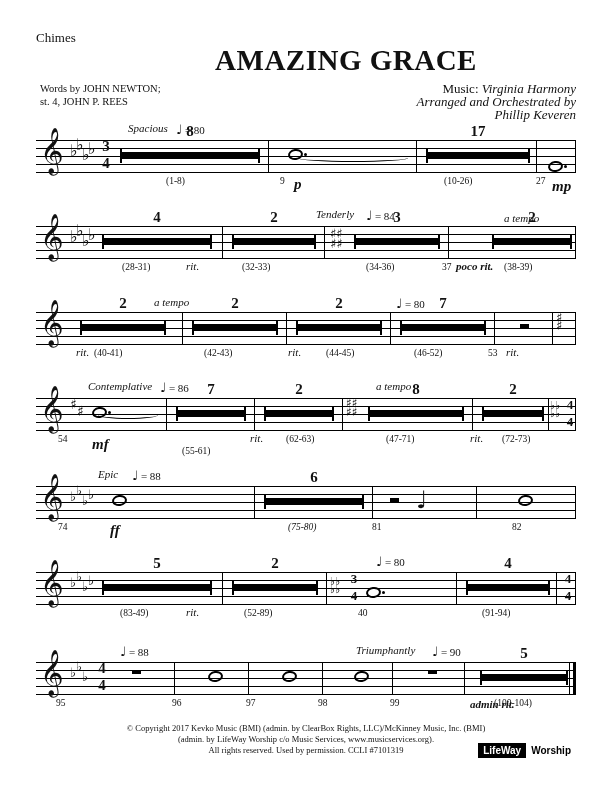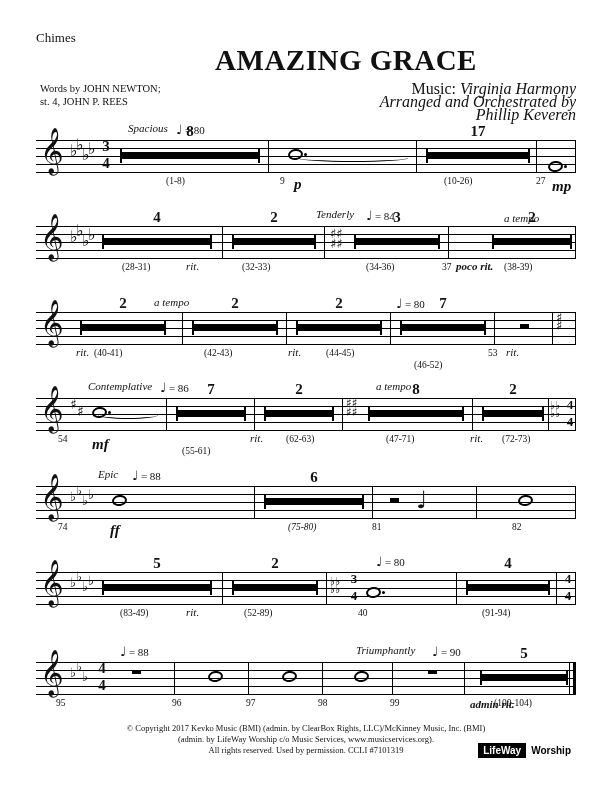--- a/index.html
+++ b/index.html
@@ -24,21 +24,21 @@
     font-size:29px;font-weight:bold;letter-spacing:0.5px;
     font-family:"Liberation Serif",serif;
     padding-left:40px;
   }
   .words{
     position:absolute;left:40px;top:82px;
     font-size:10.5px;line-height:13px;
   }
   .music-credit{
     position:absolute;right:36px;top:82px;
-    text-align:right;font-size:16px;line-height:13px;
+    text-align:right;font-size:13px;line-height:13px;
   }
   .ital{font-style:italic;}
 
   
   .system{position:absolute;left:36px;width:540px;height:44px;}
   .staff{position:absolute;left:0;top:0;width:540px;height:32px;}
   .staff .ln{position:absolute;left:0;width:100%;height:1px;background:#000;}
   .staff .ln:nth-child(1){top:0px;}
   .staff .ln:nth-child(2){top:8px;}
   .staff .ln:nth-child(3){top:16px;}
@@ -266,21 +266,21 @@
     <div class="mmr" style="left:260px;width:86px;"></div>
     <div class="mmrnum" style="left:260px;width:86px;">2</div>
     <div class="rit" style="left:252px;top:34px;">rit.</div>
     <div class="meas" style="left:290px;top:36px;">(44-45)</div>
 
     <div class="bar" style="left:354px;"></div>
 
     <div class="metro" style="left:360px;top:-16px;"><span class="qn">♩</span> <span>= 80</span></div>
     <div class="mmr" style="left:364px;width:86px;"></div>
     <div class="mmrnum" style="left:364px;width:86px;">7</div>
-    <div class="meas" style="left:378px;top:48px;text-align:center;">(46-52)</div>
+    <div class="meas" style="left:378px;top:36px;text-align:center;">(46-52)</div>
 
     <div class="bar" style="left:458px;"></div>
     <div class="hrest" style="left:484px;top:12px;"></div>
     <div class="measb" style="left:452px;top:36px;">53</div>
     <div class="rit" style="left:470px;top:34px;">rit.</div>
 
     <div class="bar" style="left:516px;"></div>
     <div class="keysig" style="left:520px;top:-2px;font-size:13px;">♯</div>
     <div class="keysig" style="left:520px;top:6px;font-size:13px;">♯</div>
     <div class="bar" style="left:539px;"></div>

